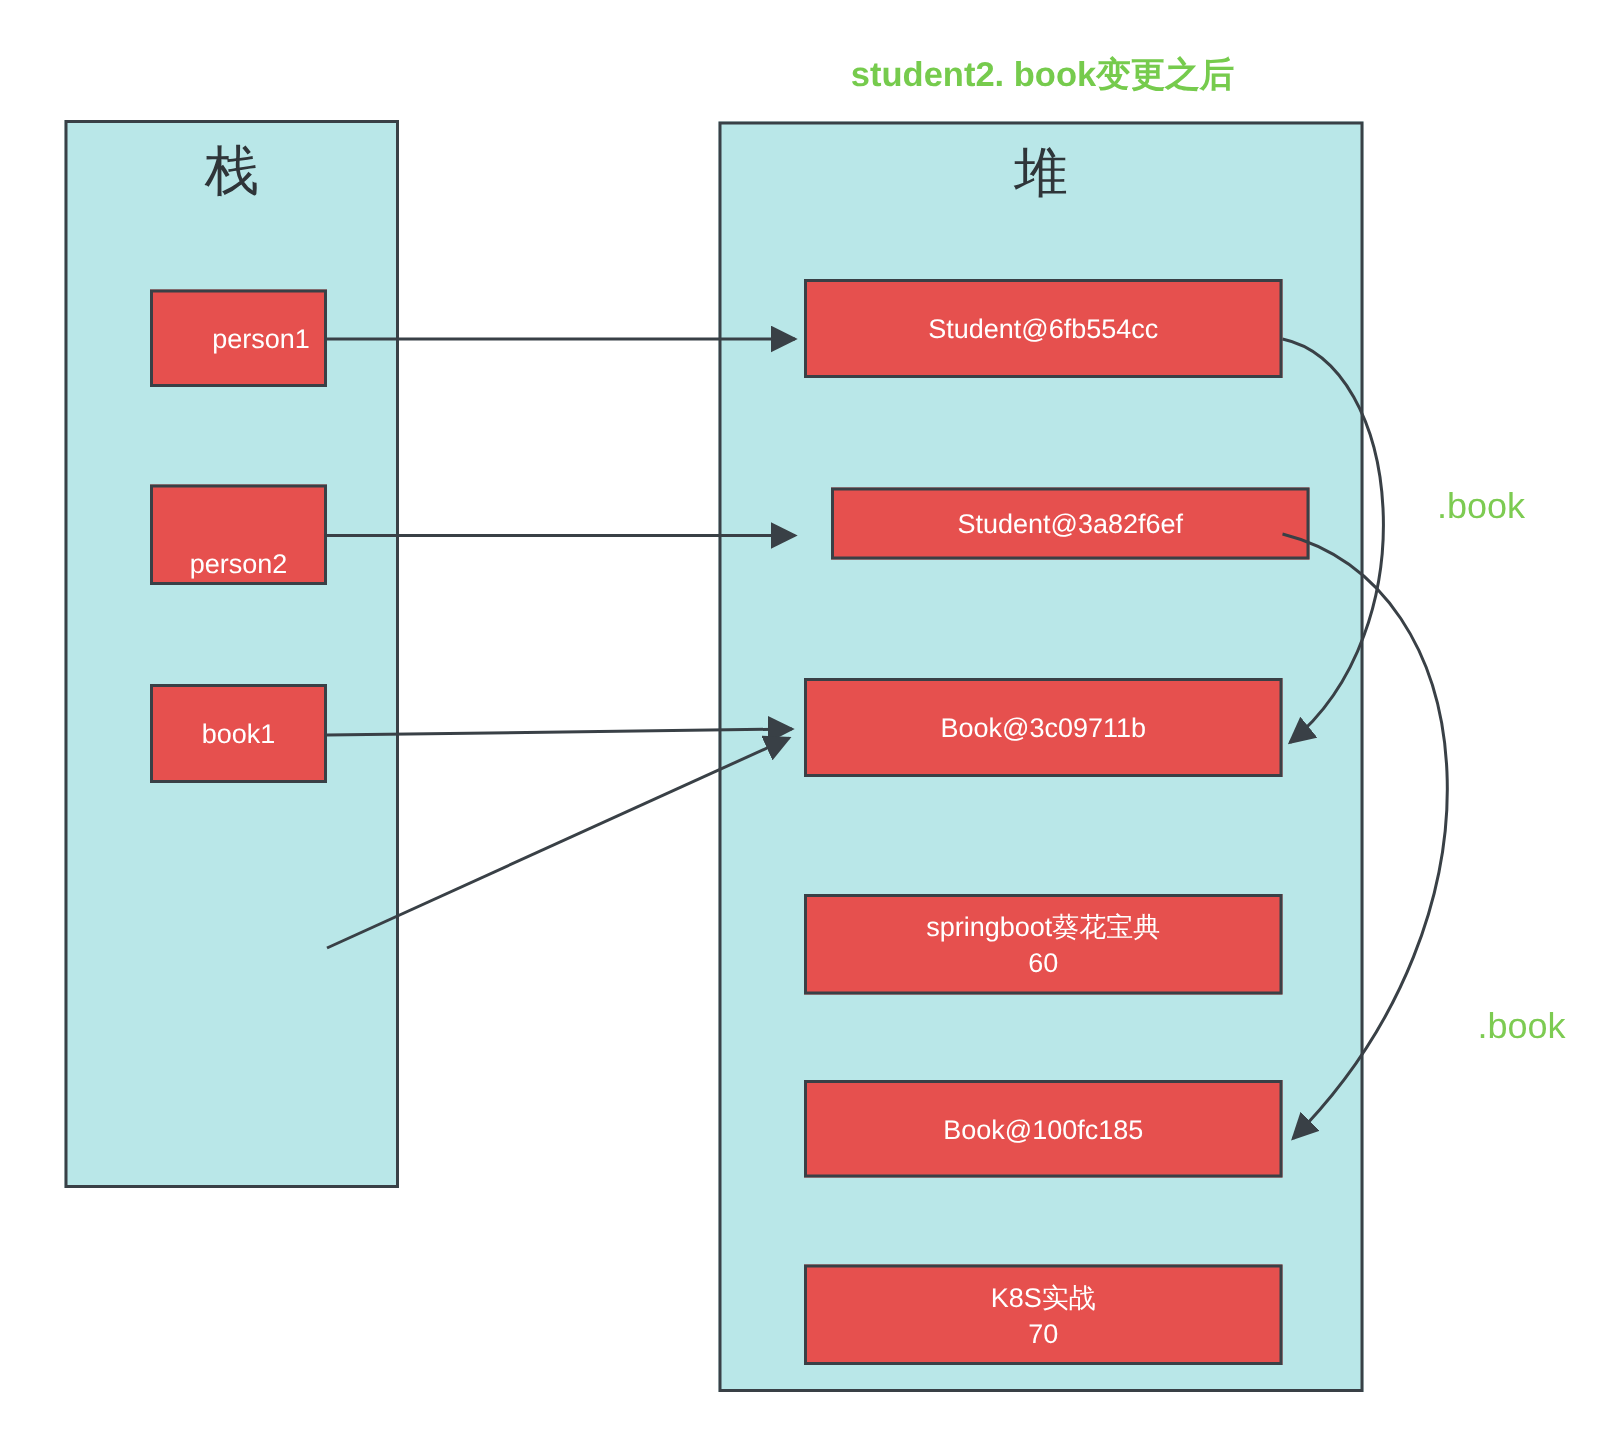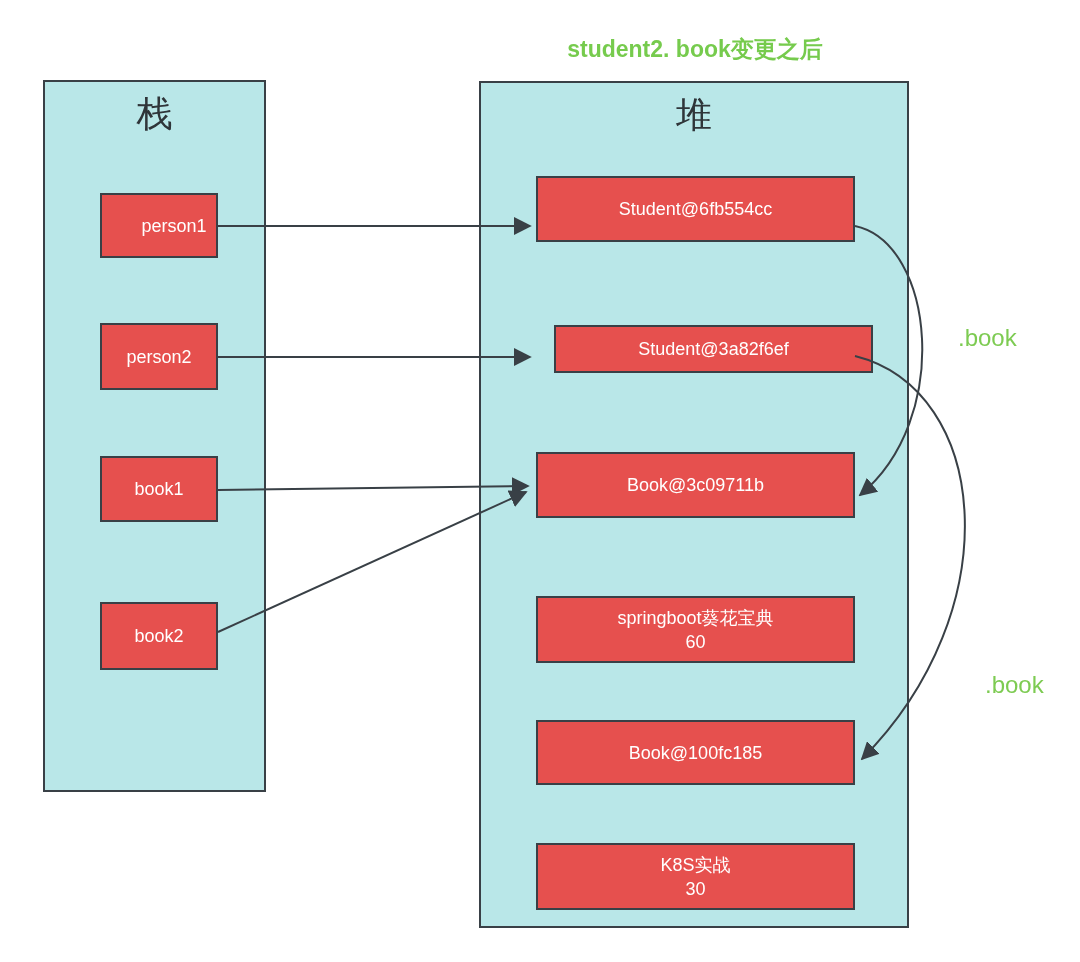--- a/index.html
+++ b/index.html
@@ -52,24 +52,24 @@
     flex-direction: column;
     align-items: center;
     justify-content: center;
     line-height: 24px;
     text-align: center;
   }
   .node span:empty { display: none; }
   .stack-node { left: 100px; width: 118px; }
   .heap-node  { left: 536px; width: 319px; }
   .n-person1 { top: 193px; height: 65px; padding-left: 30px; }
-  .n-person2 { top: 323px; height: 67px; }
+  .n-person2 { top: 323px; height: 67px; justify-content: flex-end; }
   .n-book1   { top: 456px; height: 66px; }
   .n-book2   { top: 602px; height: 68px; }
-  .n-student1 { top: 176px; height: 66px; text-align: center; }
+  .n-student1 { top: 186px; height: 66px; text-align: center; }
   .n-student2 { top: 325px; height: 48px; margin-left: 18px; }
   .n-bookobj1 { top: 452px; height: 66px; text-align: center; }
   .n-springboot { top: 584px; height: 67px; margin-top: 12px; }
   .n-bookobj2 { top: 720px; height: 65px; }
   .n-k8s { top: 843px; height: 67px; }
   .edge-label {
     position: absolute;
     font-size: 24px;
     color: #7dcb52;
   }
@@ -99,23 +99,20 @@
 
   <div class="node stack-node n-person1">
     <span>person1</span>
   </div>
   <div class="node stack-node n-person2">
     <span>person2</span>
   </div>
   <div class="node stack-node n-book1">
     <span>book1</span>
   </div>
-  <div class="node stack-node n-book2">
-    <span>book2</span>
-  </div>
 
   <div class="node heap-node n-student1">
     <span>Student@6fb554cc</span>
 
   </div>
   <div class="node heap-node n-student2">
     <span>Student@3a82f6ef</span>
 
   </div>
   <div class="node heap-node n-bookobj1">
@@ -125,21 +122,21 @@
   <div class="node heap-node n-springboot">
     <span>springboot葵花宝典</span>
     <span>60</span>
   </div>
   <div class="node heap-node n-bookobj2">
     <span>Book@100fc185</span>
 
   </div>
   <div class="node heap-node n-k8s">
     <span>K8S实战</span>
-    <span>30</span>
+    <span>70</span>
   </div>
 
   <div class="edge-label edge-label-1">.book</div>
   <div class="edge-label edge-label-2">.book</div>
 
   <svg class="overlay" width="1080" height="962" viewBox="0 0 1080 962">
     <defs>
       <marker id="arrowhead" viewBox="0 0 10 10" refX="9" refY="5" markerWidth="9" markerHeight="9" orient="auto-start-reverse">
         <path d="M 0 0 L 10 5 L 0 10 z" fill="#394046"></path>
       </marker>

